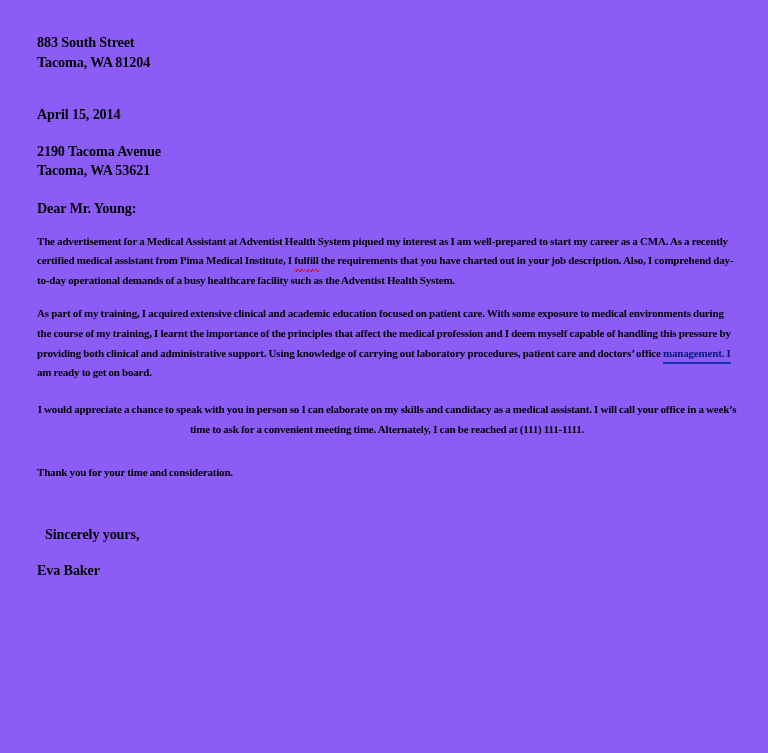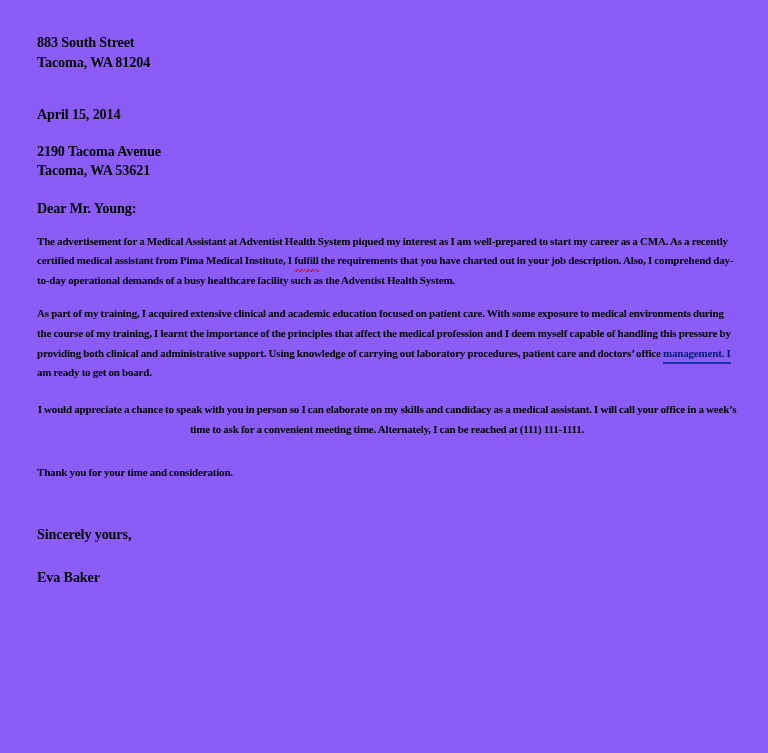--- a/index.html
+++ b/index.html
@@ -81,23 +81,24 @@
 
   .para-2 { }
   .para-3 { margin-top: 17px; text-align: center; }
 
   .thanks {
     margin-top: 23px;
   }
 
   .closing {
     margin-top: 42px;
+    margin-left: 8px;
   }
   .signature {
-    margin-top: 24px;
+    margin-top: 17px;
   }
 
   
   .misspelled {
     position: relative;
     display: inline-block;
     padding-bottom: 0px;
   }
   .misspelled::after {
     content: "";

